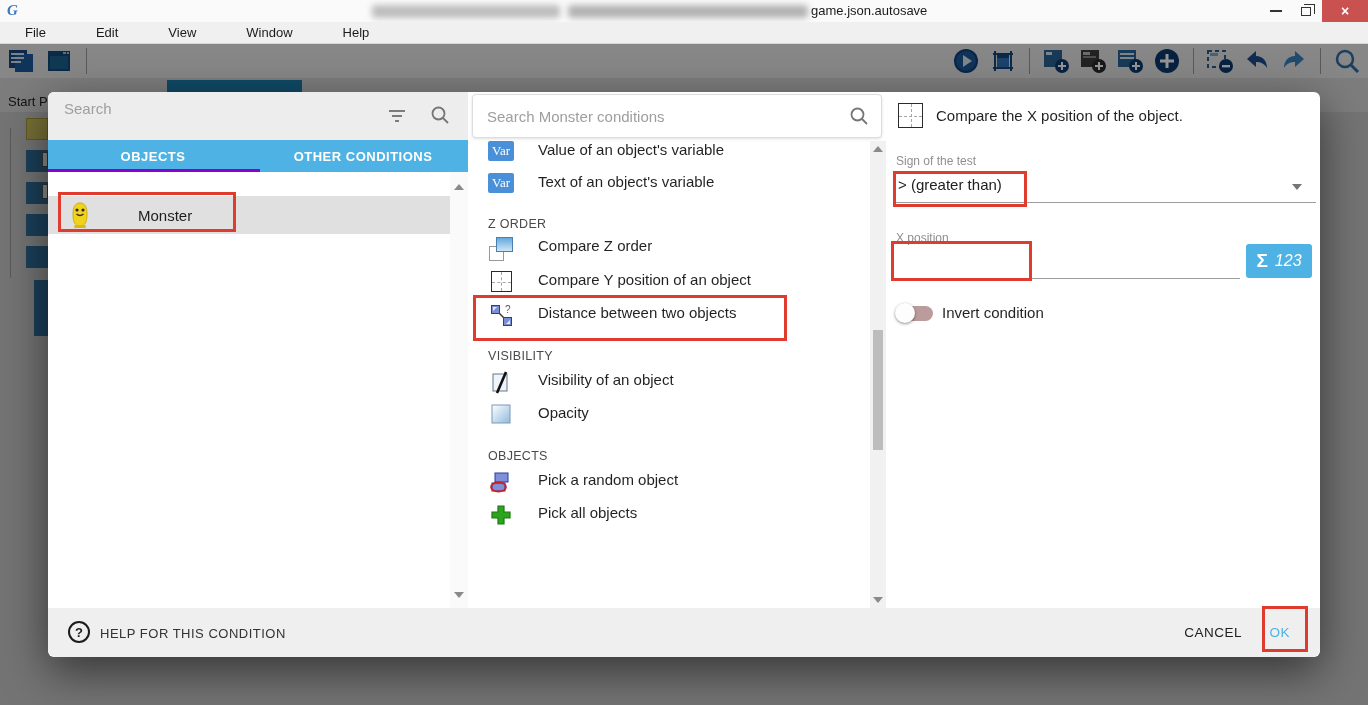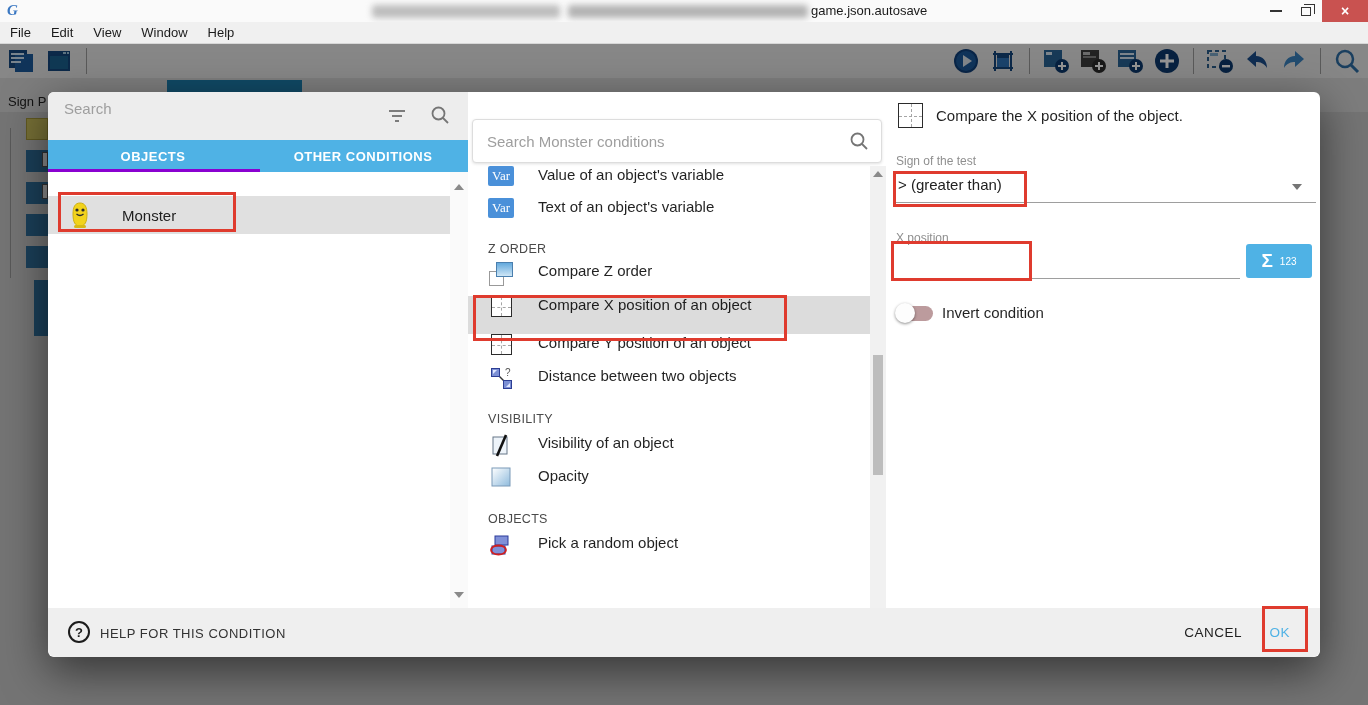--- a/index.html
+++ b/index.html
@@ -14,21 +14,21 @@
   .title-text { position:absolute; left:811px; top:3px; font-size:13px; color:#1a1a1a; }
   .win-btn { position:absolute; top:0; height:22px; display:flex; align-items:center; justify-content:center; }
   .btn-min { left:1262px; width:28px; }
   .btn-min i { display:block; width:12px; height:2px; background:#333; }
   .btn-restore { left:1292px; width:28px; }
   .btn-restore i { display:block; width:10px; height:9px; border:1px solid #333; position:relative; background:#fafafa; }
   .btn-restore i::before { content:""; position:absolute; left:2px; top:-4px; width:10px; height:9px; border:1px solid #333; border-left:none; border-bottom:none; }
   .btn-close { left:1322px; width:46px; background:#c95250; color:#fff; font-size:14px; font-weight:bold; }
 
   .menubar { position:absolute; left:0; top:22px; width:1368px; height:22px; background:#f0f0f0; border-bottom:1px solid #d7d7d7; display:flex; align-items:center; z-index:50; font-size:13px; color:#1a1a1a; }
-  .menubar span { padding:0 10px; }
+  .menubar span { padding:0 25px; }
 
   
   .toolbar { position:absolute; left:0; top:44px; width:1368px; height:34px; background:#e9e9e9; display:flex; align-items:center; }
   .tb-left { position:absolute; left:6px; top:3px; display:flex; gap:8px; align-items:center; }
   .tb-right { position:absolute; right:6px; top:3px; display:flex; gap:7px; align-items:center; }
   .tb-sep { width:1px; height:26px; background:#9b9b9b; margin:0 4px; }
   .tb-icon { width:30px; height:28px; display:flex; align-items:center; justify-content:center; }
 
   .tabstrip { position:absolute; left:0; top:78px; width:1368px; height:34px; background:#d8d8d8; }
   .tab-active { position:absolute; left:167px; top:2px; width:135px; height:32px; background:#1d7fae; }
@@ -62,28 +62,28 @@
   .filter-icon i { display:block; height:2px; background:#7c7c7c; margin:0 auto 3px auto; }
   .filter-icon i:nth-child(1){ width:16px; } .filter-icon i:nth-child(2){ width:10px; } .filter-icon i:nth-child(3){ width:4px; }
   .mag { display:block; }
   .lp-mag { position:absolute; right:18px; top:13px; }
   .lp-tabs { position:absolute; left:0; top:48px; width:420px; height:32px; background:#4FB2E5; display:flex; }
   .lp-tab { flex:1; display:flex; align-items:center; justify-content:center; font-size:13px; font-weight:bold; letter-spacing:0.5px; color:#fff; }
   .lp-tab-underline { position:absolute; left:0; bottom:0; width:212px; height:3px; background:#8A01D0; }
   .lp-list { position:absolute; left:0; top:80px; width:420px; height:436px; background:#fff; overflow:hidden; }
   .object-row { position:absolute; left:0; top:24px; width:402px; height:38px; background:#e0e0e0; display:flex; align-items:center; }
   .object-row .obj-icon { margin-left:22px; }
-  .object-row .obj-label { margin-left:32px; font-size:15px; color:rgba(0,0,0,0.87); }
+  .object-row .obj-label { margin-left:48px; font-size:15px; color:rgba(0,0,0,0.87); }
   .lp-scroll { position:absolute; right:0; top:0; width:18px; height:436px; background:#fafafa; }
   .arr-up { position:absolute; left:4px; width:0; height:0; border-left:5px solid transparent; border-right:5px solid transparent; border-bottom:6px solid #8a8a8a; }
   .arr-down { position:absolute; left:4px; width:0; height:0; border-left:5px solid transparent; border-right:5px solid transparent; border-top:6px solid #8a8a8a; }
   .lp-scroll .arr-up { top:12px; } .lp-scroll .arr-down { bottom:10px; }
 
   
-  .mp { position:absolute; left:420px; top:0; width:418px; height:488px;margin-top:25px; }
+  .mp { position:absolute; left:420px; top:0; width:418px; height:488px; }
   .mp-search { position:absolute; left:4px; top:2px; width:410px; height:44px; background:#fff; border:1px solid #ddd; border-radius:4px; box-shadow:0 1px 3px rgba(0,0,0,0.12); }
   .mp-search input { position:absolute; left:14px; top:0; width:340px; height:42px; border:none; outline:none; background:transparent; font-size:15px; font-family:"Liberation Sans",sans-serif; color:#212121; }
   .mp-mag { position:absolute; right:12px; top:11px; }
   .mp-list { position:absolute; left:0; top:49px; width:402px; height:467px; overflow:hidden; }
   .cond-row { display:flex; align-items:flex-start; height:32px; }
   .cond-row .ci { width:26px; margin-left:20px; display:flex; justify-content:center; }
   .cond-row .cl { margin-left:24px; font-size:15px; color:rgba(0,0,0,0.87); }
   .cond-header { height:32px; padding:12px 0 0 20px; font-size:12.5px; color:#4a4a4a; letter-spacing:0.3px; }
   .row-sel { background:#dcdcdc; height:38px; }
   .h34 { height:34px; } .h33 { height:33px; } .h30 { height:30px; padding-top:10px; }
@@ -109,21 +109,21 @@
   .sign-label { top:62px; }
   .sign-value { position:absolute; left:12px; top:84px; font-size:15px; color:#212121; }
   .caret { position:absolute; left:406px; top:92px; width:0; height:0; border-left:5px solid transparent; border-right:5px solid transparent; border-top:6px solid #757575; }
   .underline { position:absolute; height:1px; background:#9e9e9e; }
   .ul1 { left:8px; top:110px; width:422px; }
   .x-label { top:139px;text-decoration:underline; }
   .x-input { position:absolute; left:12px; top:156px; width:330px; height:26px; border:none; outline:none; background:transparent; font-family:"DejaVu Sans Mono",monospace; font-size:16px; color:#1a1a1a; }
   .ul2 { left:8px; top:186px; width:346px; }
   .sigma-btn { position:absolute; left:360px; top:152px; width:66px; height:34px; background:#4FB2E5; border:none; border-radius:3px; color:#fff; display:flex; align-items:center; justify-content:center; gap:7px; cursor:pointer; }
   .sigma-glyph { font-size:19px; font-weight:bold; }
-  .sigma-badge { font-size:10px; }
+  .sigma-badge { font-size:16px;font-style:italic; }
   .toggle { position:absolute; left:12px; top:214px; width:35px; height:15px; border-radius:8px; background:#bc9b9d; }
   .toggle-thumb { position:absolute; left:-3px; top:-3px; width:20px; height:20px; border-radius:50%; background:#fdfdfd; box-shadow:0 1px 3px rgba(0,0,0,0.45); }
   .invert-label { position:absolute; left:56px; top:212px; font-size:15px; color:rgba(0,0,0,0.87); }
 
   
   .footer { position:absolute; left:0; bottom:0; width:1272px; height:49px; background:#efefef; border-radius:0 0 8px 8px; }
   .help-circle { position:absolute; left:20px; top:13px; width:22px; height:22px; border:2px solid #1c1c1c; border-radius:50%; display:flex; align-items:center; justify-content:center; font-size:13px; font-weight:bold; color:#1c1c1c; }
   .help-text { position:absolute; left:52px; top:18px; font-size:13px; letter-spacing:0.5px; color:#333; }
   .btn-cancel { position:absolute; right:78px; top:17px; font-size:13.5px; letter-spacing:0.5px; color:#212121; background:none; border:none; font-family:"Liberation Sans",sans-serif; cursor:pointer; }
   .btn-ok { position:absolute; right:30px; top:17px; font-size:13.5px; letter-spacing:0.5px; color:#4FB2E5; background:none; border:none; font-family:"Liberation Sans",sans-serif; cursor:pointer; }
@@ -259,21 +259,21 @@
       <svg width="28" height="28" viewBox="0 0 28 28">
           <circle cx="12" cy="12" r="8" fill="none" stroke="#2e6da4" stroke-width="2.5"></circle>
           <line x1="18" y1="18" x2="25" y2="25" stroke="#2e6da4" stroke-width="3"></line>
         </svg>
     </div>
   </div>
 </div>
 
 <div class="tabstrip">
   <div class="tab-active"></div>
-  <div class="tab-start">Sign P</div>
+  <div class="tab-start">Start P</div>
 </div>
 <div class="events-sliver">
   <div class="ev-line"></div>
   <div class="ev-chip ev-yellow"></div>
   <div class="ev-chip ev-blue1"></div>
   <div class="ev-a1"></div>
   <div class="ev-chip ev-blue2"></div>
   <div class="ev-a2"></div>
   <div class="ev-chip ev-blue3"></div>
   <div class="ev-chip ev-blue4"></div>
@@ -342,26 +342,20 @@
           </span>
         <span class="cl">Text of an object's variable</span>
       </div>
       <div class="cond-header">Z ORDER</div>
       <div class="cond-row h34">
         <span class="ci">
             <span class="icon-zorder"></span>
           </span>
         <span class="cl">Compare Z order</span>
       </div>
-      <div class="cond-row row-sel">
-        <span class="ci">
-            <span class="icon-pos"></span>
-          </span>
-        <span class="cl">Compare X position of an object</span>
-      </div>
       <div class="cond-row h33">
         <span class="ci">
             <span class="icon-pos"></span>
           </span>
         <span class="cl">Compare Y position of an object</span>
       </div>
       <div class="cond-row h33">
         <span class="ci">
           <svg width="23" height="23" viewBox="0 0 23 23">
             <line x1="4" y1="4" x2="18" y2="18" stroke="#333" stroke-width="1.4"></line>
@@ -402,20 +396,28 @@
       <div class="cond-row h33">
         <span class="ci">
           <svg width="23" height="23" viewBox="0 0 23 23">
             <rect x="5" y="2" width="13" height="9" fill="#8090d8" stroke="#2b3a9a"></rect>
             <rect x="2" y="12" width="13" height="8" fill="#8090d8" stroke="#2b3a9a"></rect>
             <ellipse cx="8.5" cy="16" rx="7.5" ry="4.5" fill="none" stroke="#d21f1f" stroke-width="1.8"></ellipse>
           </svg>
         </span>
         <span class="cl">Pick a random object</span>
       </div>
+      <div class="cond-row h33">
+        <span class="ci">
+          <svg width="22" height="22" viewBox="0 0 22 22">
+            <path d="M8 2 h6 v6 h6 v6 h-6 v6 h-6 v-6 h-6 v-6 h6 z" fill="#2ca41f" stroke="#1c7a12" stroke-width="1.2"></path>
+          </svg>
+        </span>
+        <span class="cl">Pick all objects</span>
+      </div>
     </div>
 
     <div class="mp-scroll">
       <div class="arr-up"></div>
       <div class="mp-thumb"></div>
       <div class="arr-down"></div>
     </div>
   </div>
 
   <div class="rp">

